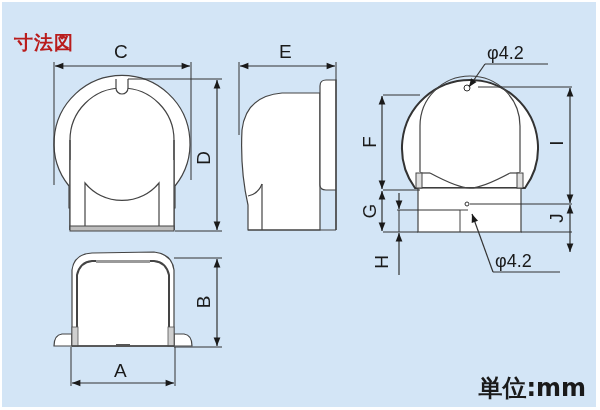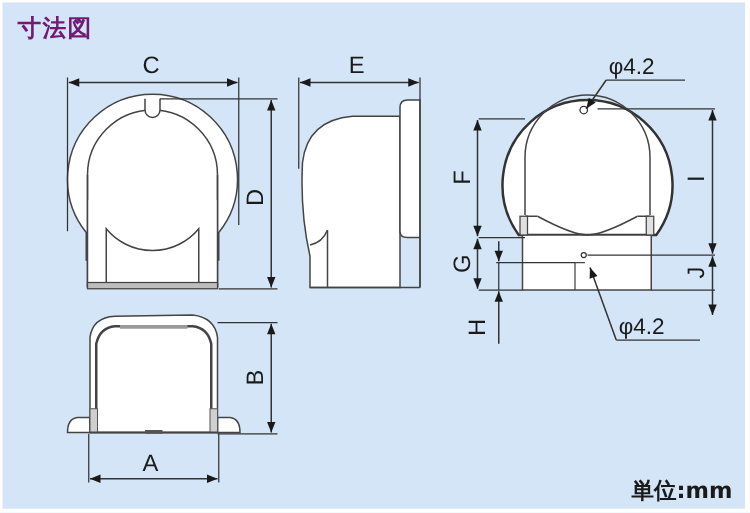--- a/index.html
+++ b/index.html
@@ -2,27 +2,27 @@
 <html><head>
 <meta charset="utf-8">
 <style>
   html, body { margin: 0; padding: 0; background: #ffffff; }
   body { width: 600px; height: 410px; position: relative; overflow: hidden; }
   .panel {
     position: absolute; left: 2px; top: 2px; width: 594px; height: 405px;
     background: #d3e5f6;
   }
   .title {
-    position: absolute; left: 14px; top: 10px;
+    position: absolute; left: 14px; top: 30px;
     font-family: Liberation Mono, monospace; font-weight: bold; font-size: 19px;
-    color: #701a75; letter-spacing: 1px;
+    color: #b91c1c; letter-spacing: 1px;
   }
   .unit {
     position: absolute; right: 14px; bottom: 6px;
-    font-family: "DejaVu Sans", sans-serif; font-weight: bold; font-size: 18px;
+    font-family: "DejaVu Sans", sans-serif; font-weight: bold; font-size: 24px;
     color: #1a1a1a;
   }
   svg.dwg { position: absolute; left: 0; top: 0; }
   .lbl { font-family: "Liberation Sans", sans-serif; font-size: 19px; fill: #1a1a1a; }
   .phi { font-family: "Liberation Sans", sans-serif; font-size: 18px; fill: #1a1a1a; }
 </style>
 </head>
 <body>
 
 <div class="panel"></div>

